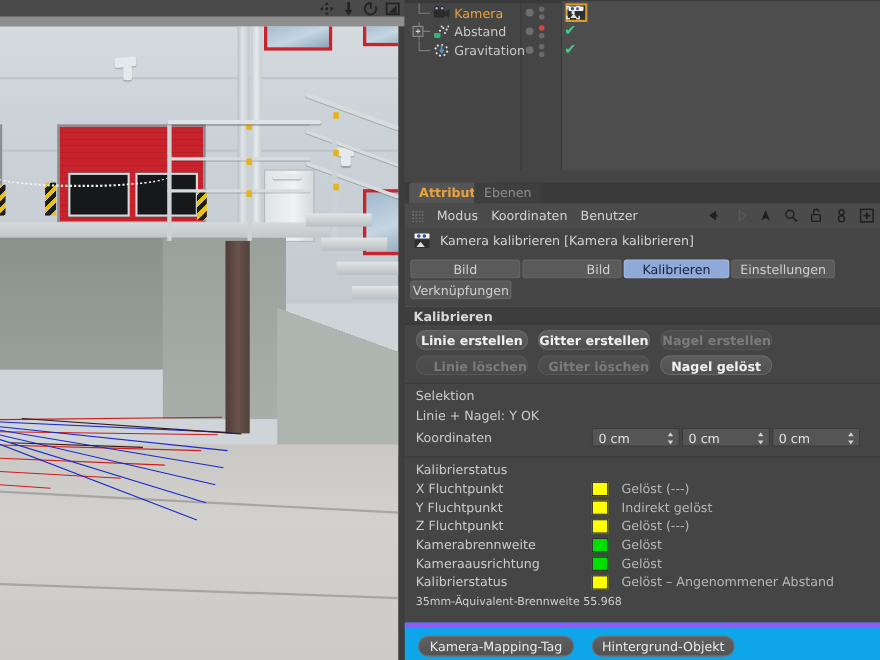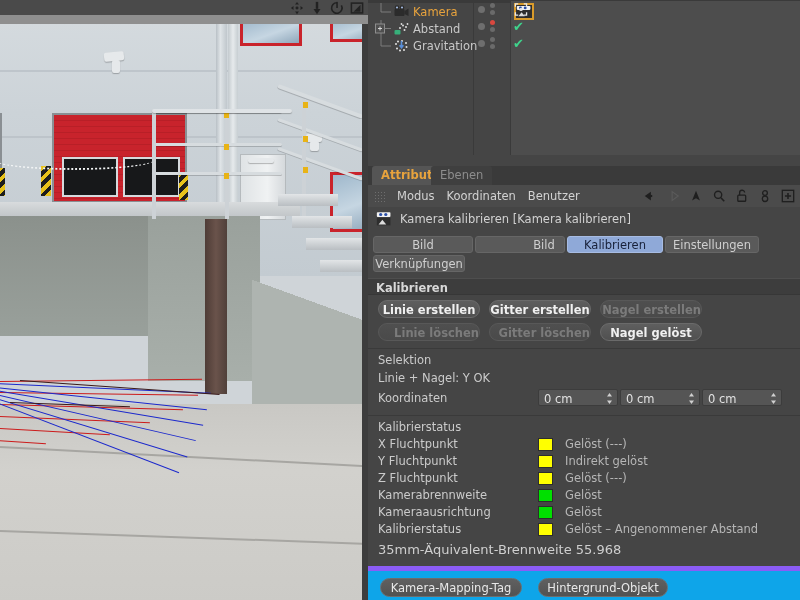--- a/index.html
+++ b/index.html
@@ -44,21 +44,21 @@
      background:linear-gradient(180deg,#c9c8c4 0%,#d2d1cd 30%,#cbcac6 100%); }
   .ground-crack { position:absolute; background:#a7a6a2; height:2px; transform-origin:left center; }
   .calib-line { position:absolute; height:0; border-top:1px solid; transform-origin:left center; }
 
   
   #right { position:absolute; left:368px; top:0; width:432px; height:600px; background:#454545; }
 
   
   #objmgr { position:absolute; left:0; top:0; width:432px; height:155px; background:#454545; }
   #om-top { position:absolute; left:0; top:0; width:432px; height:3px; background:#3a3a3a; }
-  .om-row { position:relative; height:17px; display:flex; align-items:flex-start; }
+  .om-row { position:relative; height:17px; display:flex; align-items:center; }
   .om-name-col { position:relative; width:105px; height:17px; display:flex; align-items:center; }
   .om-tree { position:absolute; left:5px; top:0; width:22px; height:17px; }
   .om-obj-icon { width:15px; height:13px; margin-left:26px; flex:none; }
   .om-label { margin-left:4px; font-size:11.5px; white-space:nowrap; }
   .om-label.sel { color:#e8a33d; }
   .om-dots { width:40px; display:flex; align-items:center; gap:5px; padding-left:5px; }
   .dot { width:7px; height:7px; border-radius:50%; background:#6e6e6e; }
   .dot-stack { display:flex; flex-direction:column; gap:2px; }
   .dot-sm { width:5px; height:5px; border-radius:50%; background:#6a6a6a; }
   .dot-sm.red { background:#d9483f; }
@@ -114,21 +114,21 @@
   .coordrow { display:flex; align-items:center; padding:4px 0 0 10px; }
   .coordlabel { width:160px; font-size:11.5px; color:#cbcbcb; }
   .numfield { position:relative; width:80px; height:17px; background:#555; border:1px solid #3c3c3c;
      border-radius:2px; margin-right:2px; }
   .numfield span { position:absolute; left:5px; top:2px; font-size:11.5px; color:#e2e2e2; }
   .spin { position:absolute; right:4px; top:3px; width:7px; height:11px; }
   .statusrow { display:flex; align-items:center; padding:3px 0 0 10px; }
   .statuslabel { width:160px; font-size:11.5px; color:#cbcbcb; }
   .swatch { width:15px; height:13px; border:1px solid #2d2d2d; flex:none; }
   .statusval { margin-left:12px; font-size:11.5px; color:#b6b6b6; }
-  .foctext { padding:6px 0 0 10px; font-size:13px; color:#cfcfcf; }
+  .foctext { padding:6px 0 0 10px; font-size:10px; color:#cfcfcf; }
   #bottombar { position:absolute; left:0; top:566px; width:432px; height:34px; background:#0ea5e9;
      border-top:5px solid #8b5cf6; }
   .bbtn { position:absolute; top:7px; height:19px; line-height:19px; text-align:center; font-size:11.5px;
      border-radius:10px; background:linear-gradient(180deg,#606060,#525252); color:#e8e8e8;
      border:1px solid #6d6d6d; }
 </style>
 </head>
 <body>
 
 <div id="app">

